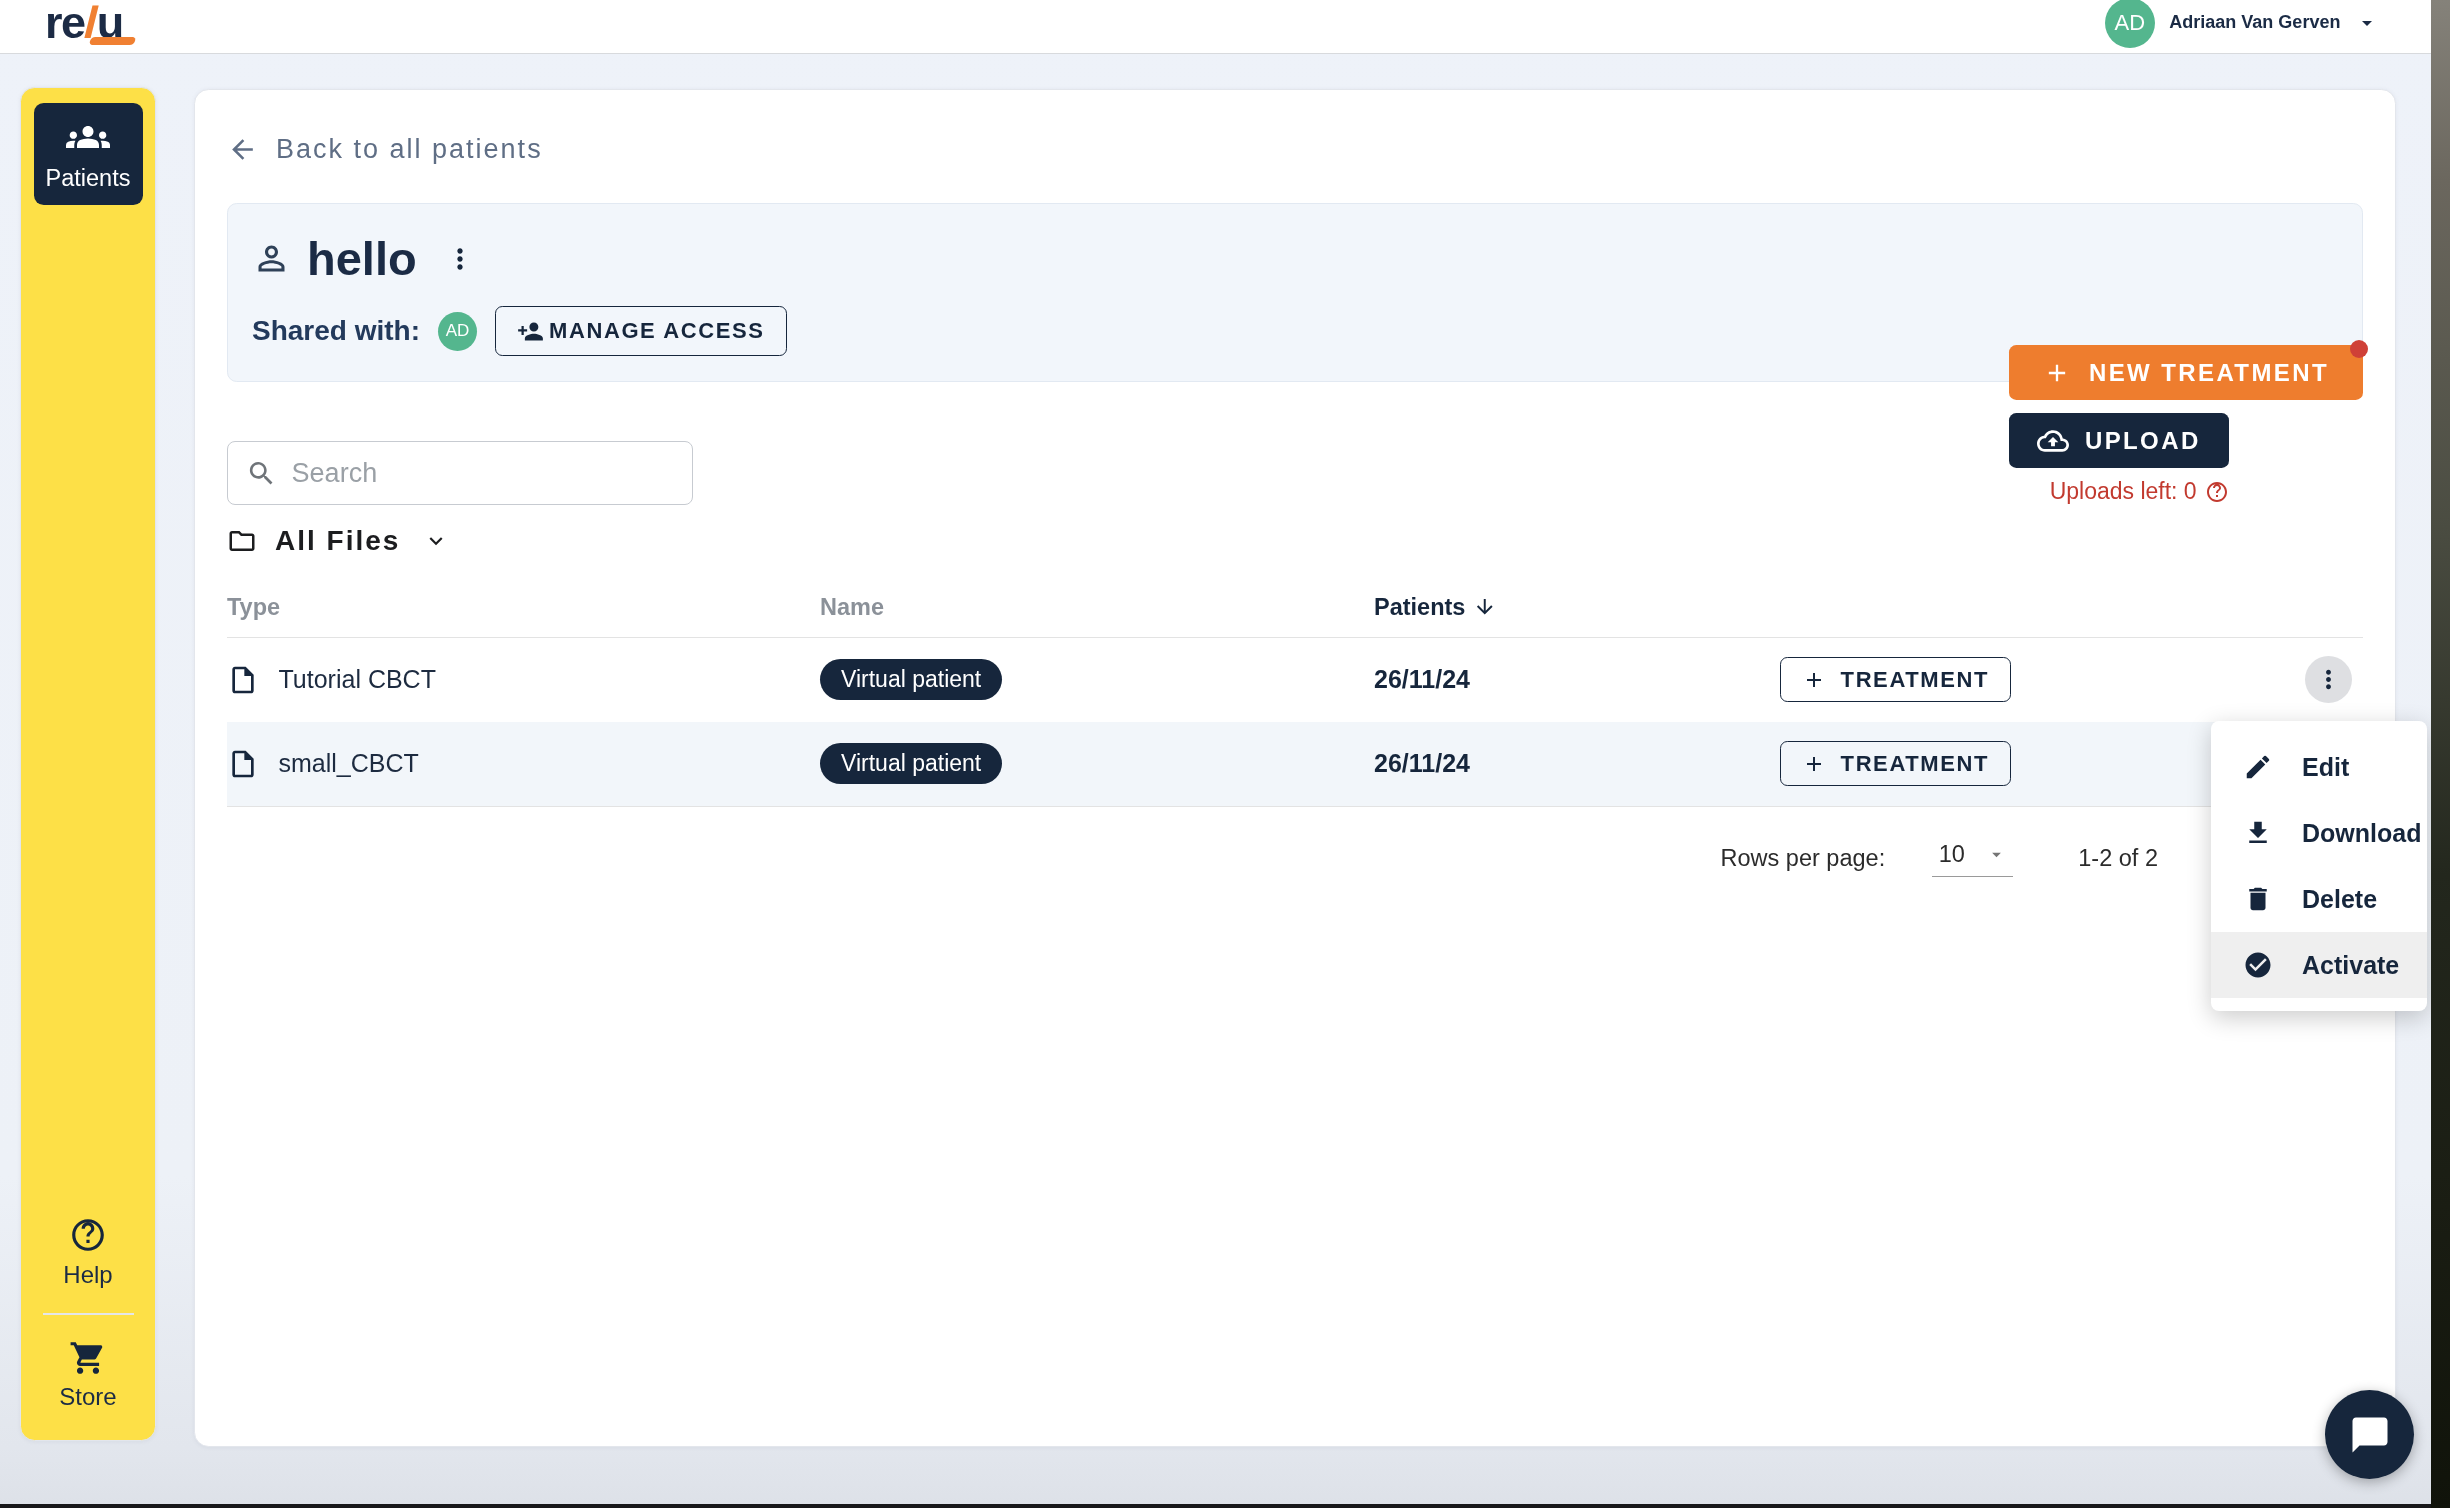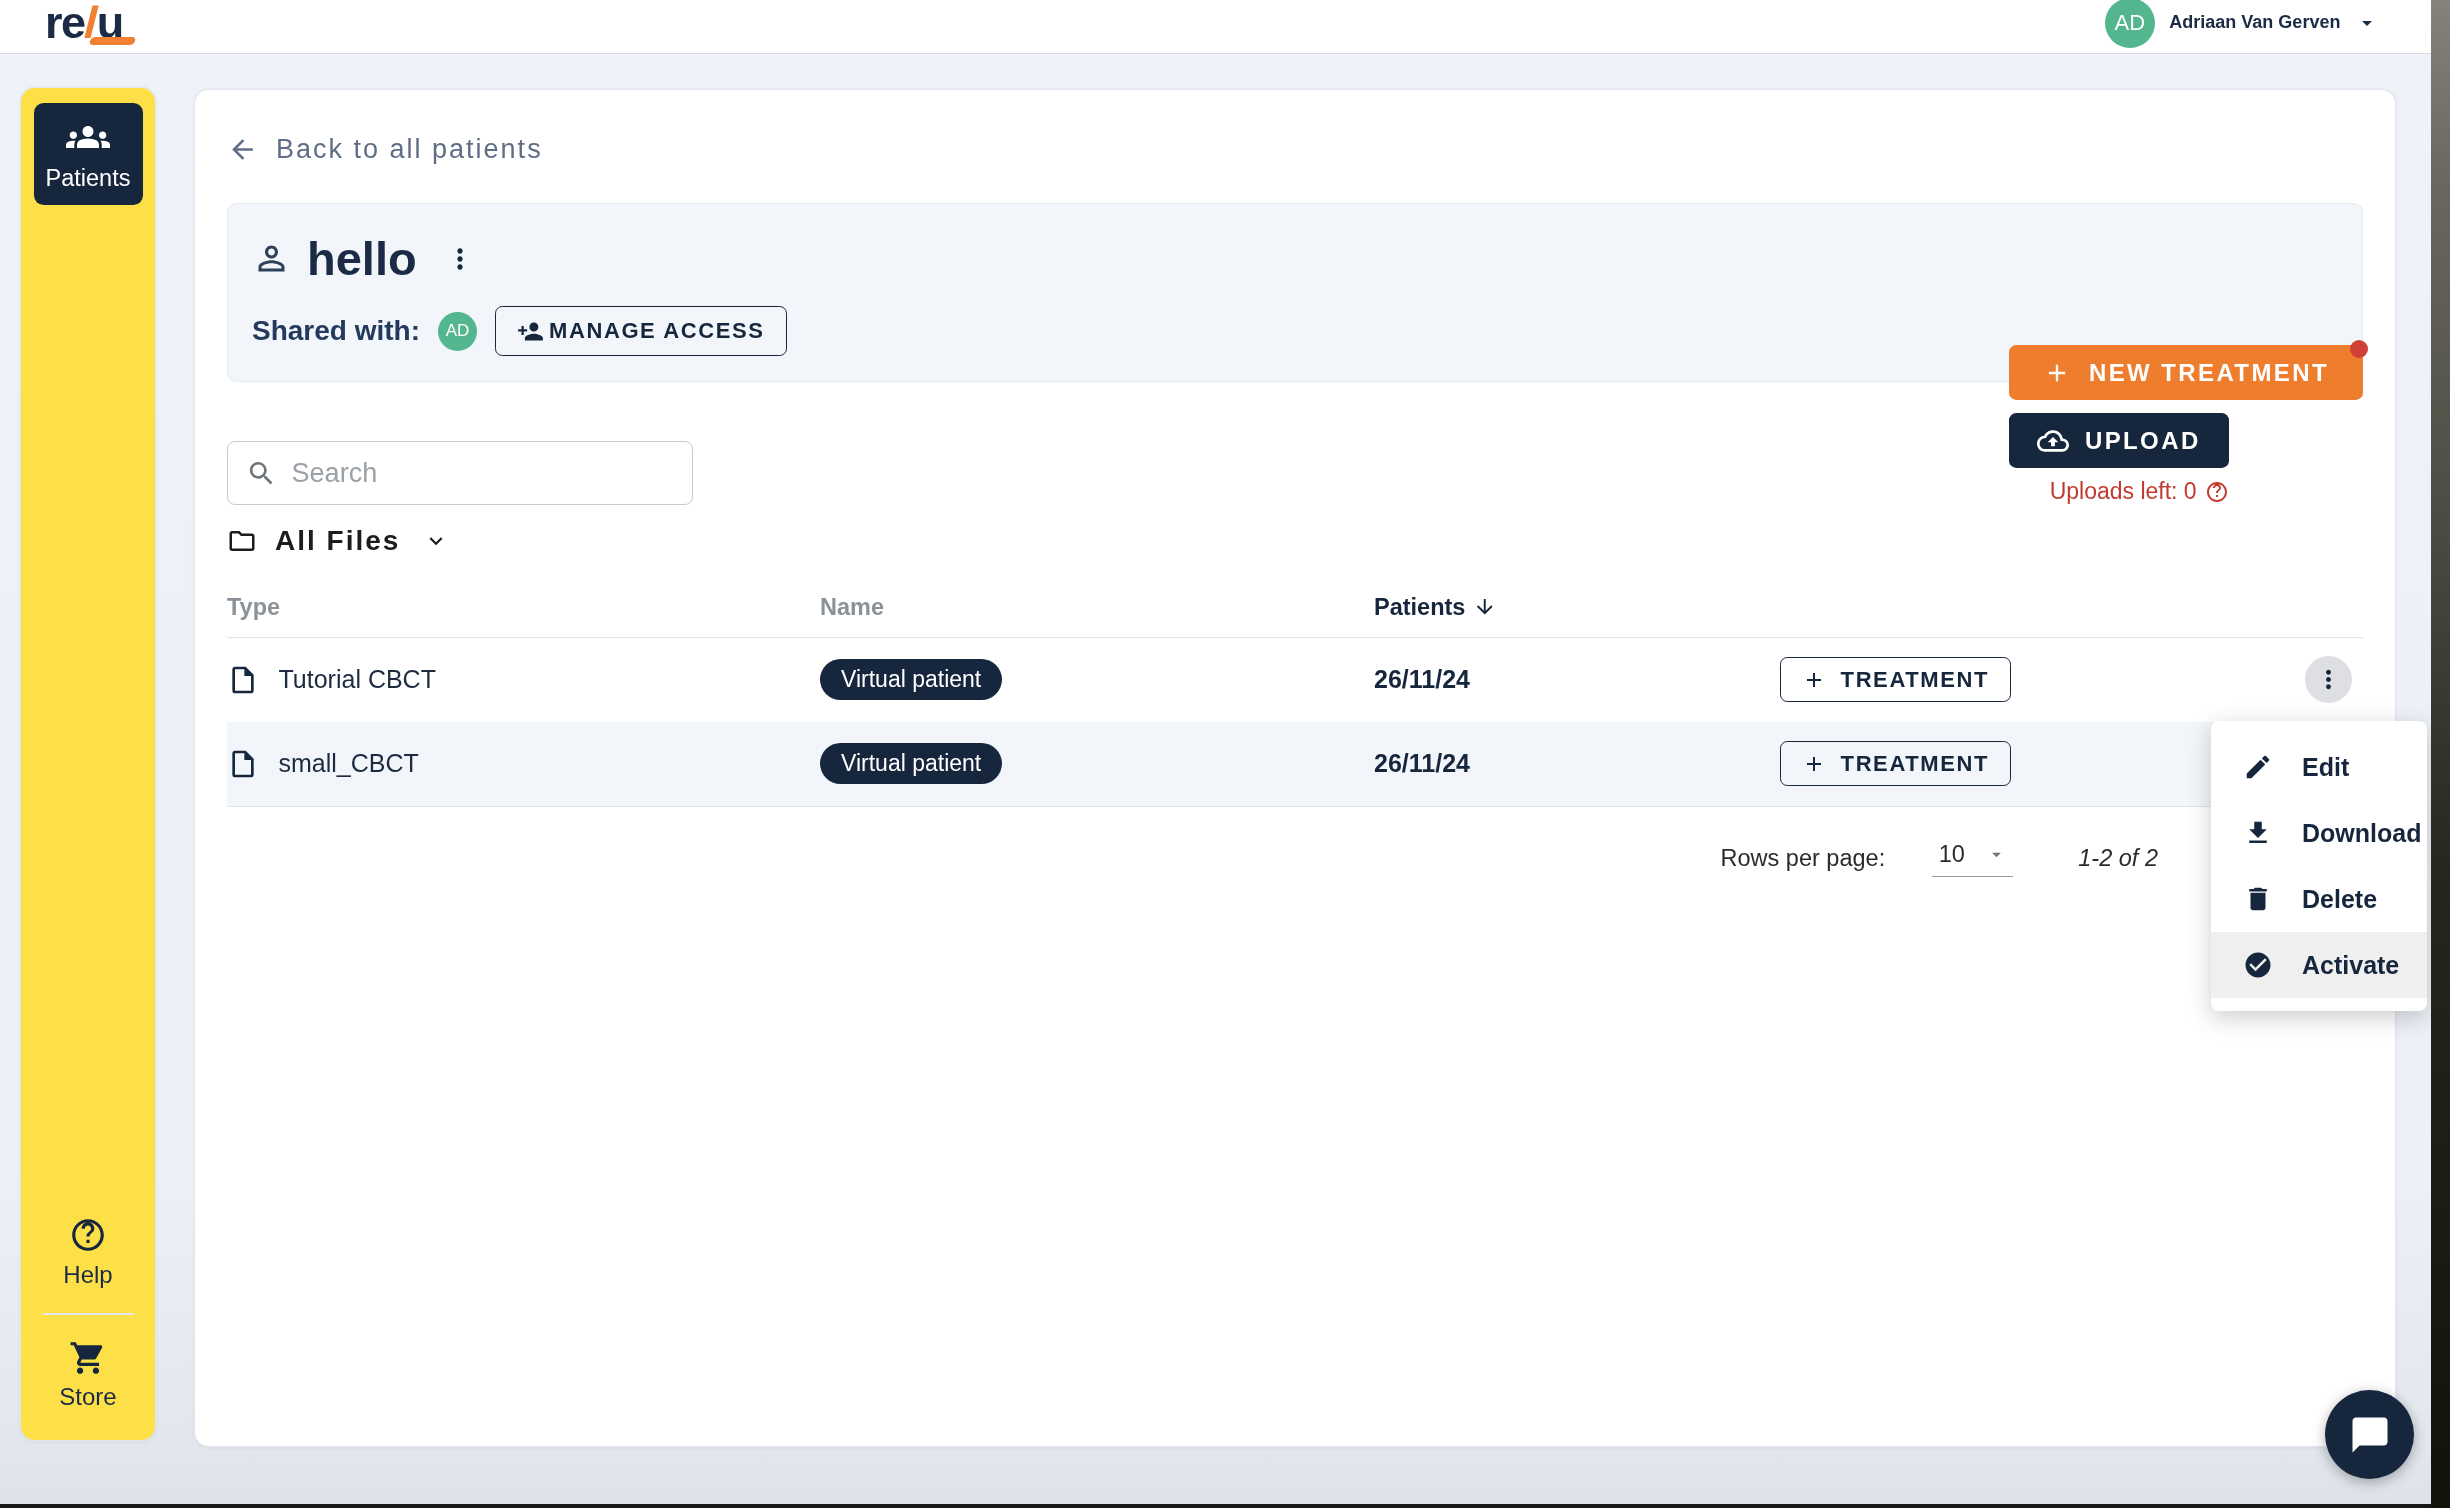--- a/index.html
+++ b/index.html
@@ -107,21 +107,21 @@
   .kebab-btn { width:47px; height:47px; border-radius:50%; background:#dedfe2; display:flex;
     align-items:center; justify-content:center; cursor:pointer; }
   .kebab-btn svg { width:29px; height:29px; color:#16263c; }
 
   
   .pagination { margin-top:34px; display:flex; justify-content:flex-end; align-items:center;
     padding-right:205px; font-size:23.5px; color:#2b2b2b; }
   .rpp-select { display:flex; align-items:center; gap:21px; border-bottom:1.6px solid #9a9a9a;
     padding:0 6.5px 8px; margin-left:47px; cursor:pointer; }
   .rpp-select svg { width:21px; height:21px; color:#757575; }
-  .range { margin-left:65px;font-style:italic; }
+  .range { margin-left:65px; }
 
   
   .context-menu { position:absolute; left:2016px; top:631px; width:216px; background:#ffffff;
     border-radius:8px; box-shadow:0 6.5px 24px rgba(0,0,0,.20); padding:13px 0; z-index:20; }
   .menu-item { display:flex; align-items:center; gap:29px; height:66px; padding-left:32px;
     font-size:25px; font-weight:600; color:#16263c; cursor:pointer; }
   .menu-item svg { width:30px; height:30px; flex:none; }
   .menu-item.highlight { background:#efefef; }
 
   

